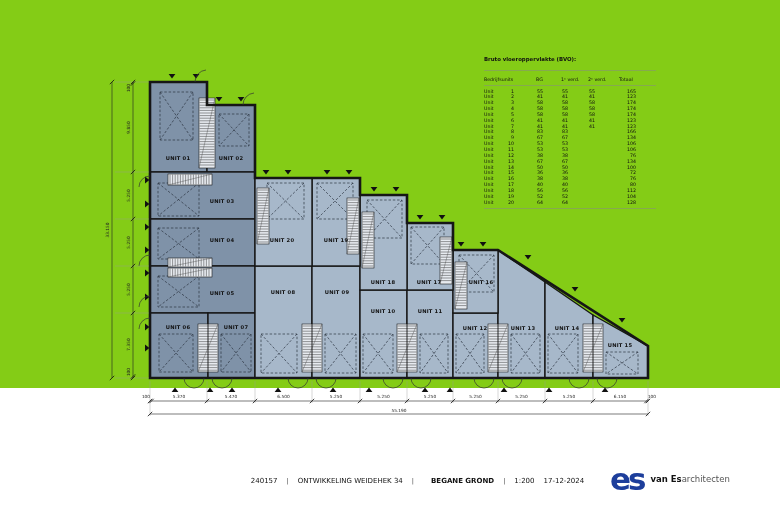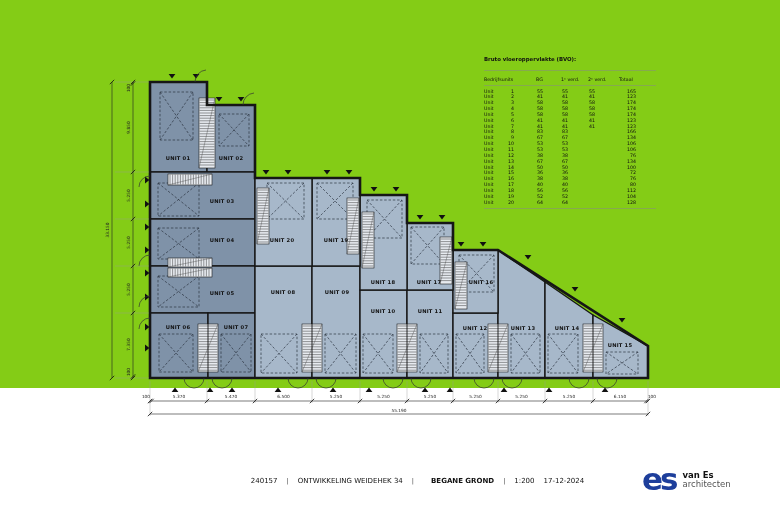--- a/index.html
+++ b/index.html
@@ -9,23 +9,23 @@
   svg text{fill:#111;font-family:"DejaVu Sans",sans-serif;}
   .tt{font-size:5.4px;font-weight:bold;}
   .th{font-size:4.7px;}
   .td{font-size:4.7px;}
   .ul{font-size:5.2px;font-weight:bold;letter-spacing:.2px;}
   .dim{font-size:4.3px;fill:#222;}
   .titlebar{position:absolute;left:0;top:477px;width:780px;display:flex;justify-content:center;align-items:baseline;gap:9px;font-size:7px;color:#111;padding-left:55px;box-sizing:border-box;}
   .titlebar .sep{color:#444;font-size:6.5px;}
   .bold{font-weight:bold;padding-left:8px;}
   .date{}
-  .logo{position:absolute;left:642px;top:459px;display:flex;align-items:center;gap:7px;}
+  .logo{position:absolute;left:610px;top:459px;display:flex;align-items:center;gap:7px;}
   .mark{font-size:31px;font-weight:800;color:#1d3e9b;letter-spacing:-3px;line-height:42px;transform:scaleY(.95);}
-  .lt{display:flex;flex-direction:column;line-height:9.5px;font-size:8.5px;}
+  .lt{display:flex;line-height:9.5px;font-size:8.5px;}
   .ln{font-weight:bold;color:#111;}
   .ls{color:#555;text-align:right;}
 </style>
 </head>
 <body>
 
 <div class="stage">
   <svg id="plan-svg" width="780" height="520" viewBox="0 0 780 520">
       <g>
         <rect x="150" y="82" width="57" height="90" fill="#7f92a8" stroke="#161616" stroke-width="1.4"></rect>

